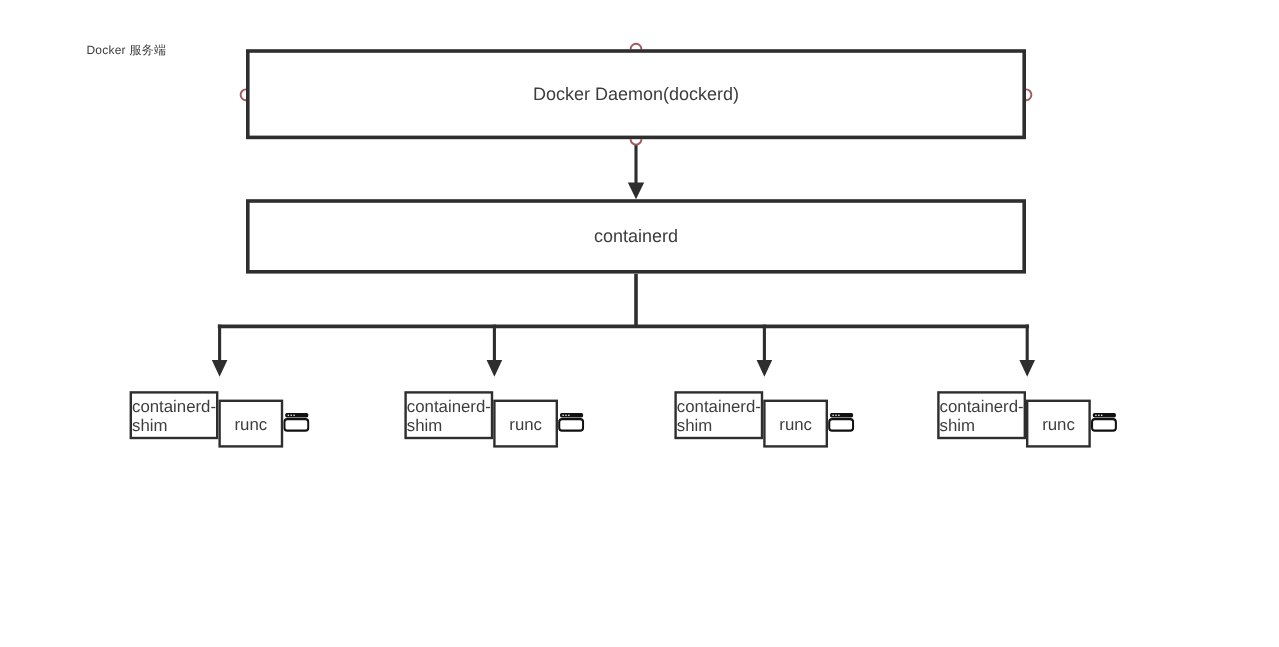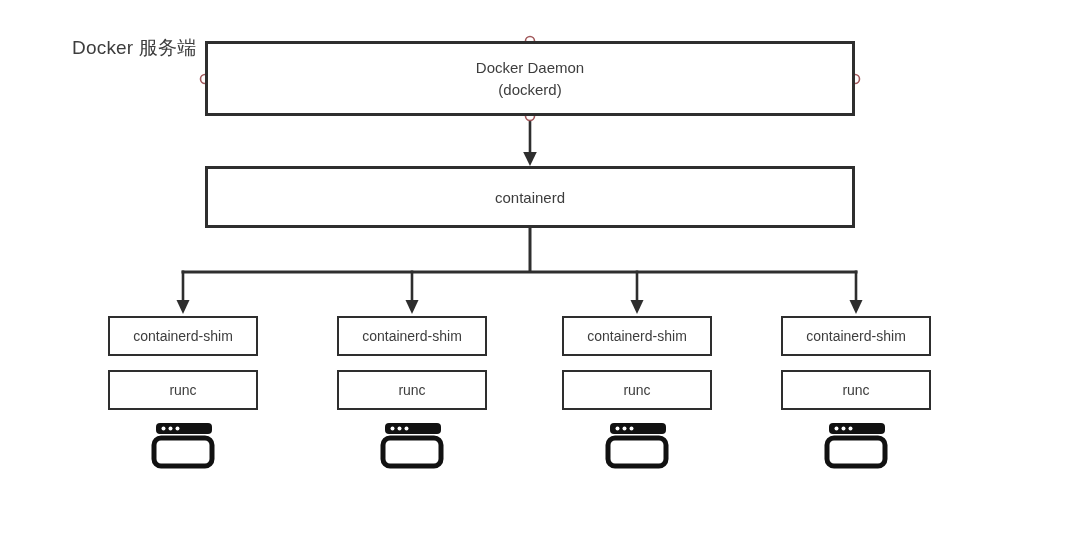--- a/index.html
+++ b/index.html
@@ -19,35 +19,35 @@
     overflow:hidden;
   }
   .canvas{position:relative;width:1066px;height:539px;background:var(--background);}
   .connector-layer{position:absolute;left:0;top:0;width:1066px;height:539px;pointer-events:none;}
   .stroke-line{stroke:var(--line);fill:none;}
   .fill-line{fill:var(--line);stroke:none;}
   .anchor-dot{fill:#ffffff;stroke:var(--anchor);stroke-width:1.6;}
 
   .group-label{
     position:absolute;left:72px;top:35px;
-    font-size:19px;color:var(--text);letter-spacing:.2px;
+    font-size:10px;color:var(--text);letter-spacing:.2px;
   }
 
   .node{
     position:absolute;box-sizing:border-box;
     background:#ffffff;border:3px solid var(--box-border);
-    display:flex;flex-direction:column;align-items:center;justify-content:center;
+    display:flex;align-items:center;justify-content:center;
     color:var(--text);text-align:center;
   }
   .daemon-box{left:205px;top:41px;width:650px;height:75px;font-size:15px;line-height:1.45;}
   .containerd-box{left:205px;top:166px;width:650px;height:62px;font-size:15px;text-align:right;}
 
   .column{
     position:absolute;top:316px;width:150px;
-    display:flex;flex-direction:column;align-items:center;
+    display:flex;align-items:center;
   }
   .col-1{left:108px;}
   .col-2{left:337px;}
   .col-3{left:562px;}
   .col-4{left:781px;}
   .small-box{
     box-sizing:border-box;width:150px;height:40px;
     background:#fff;border:2.5px solid var(--box-border);
     display:flex;align-items:center;justify-content:center;
     font-size:14px;color:var(--text);

